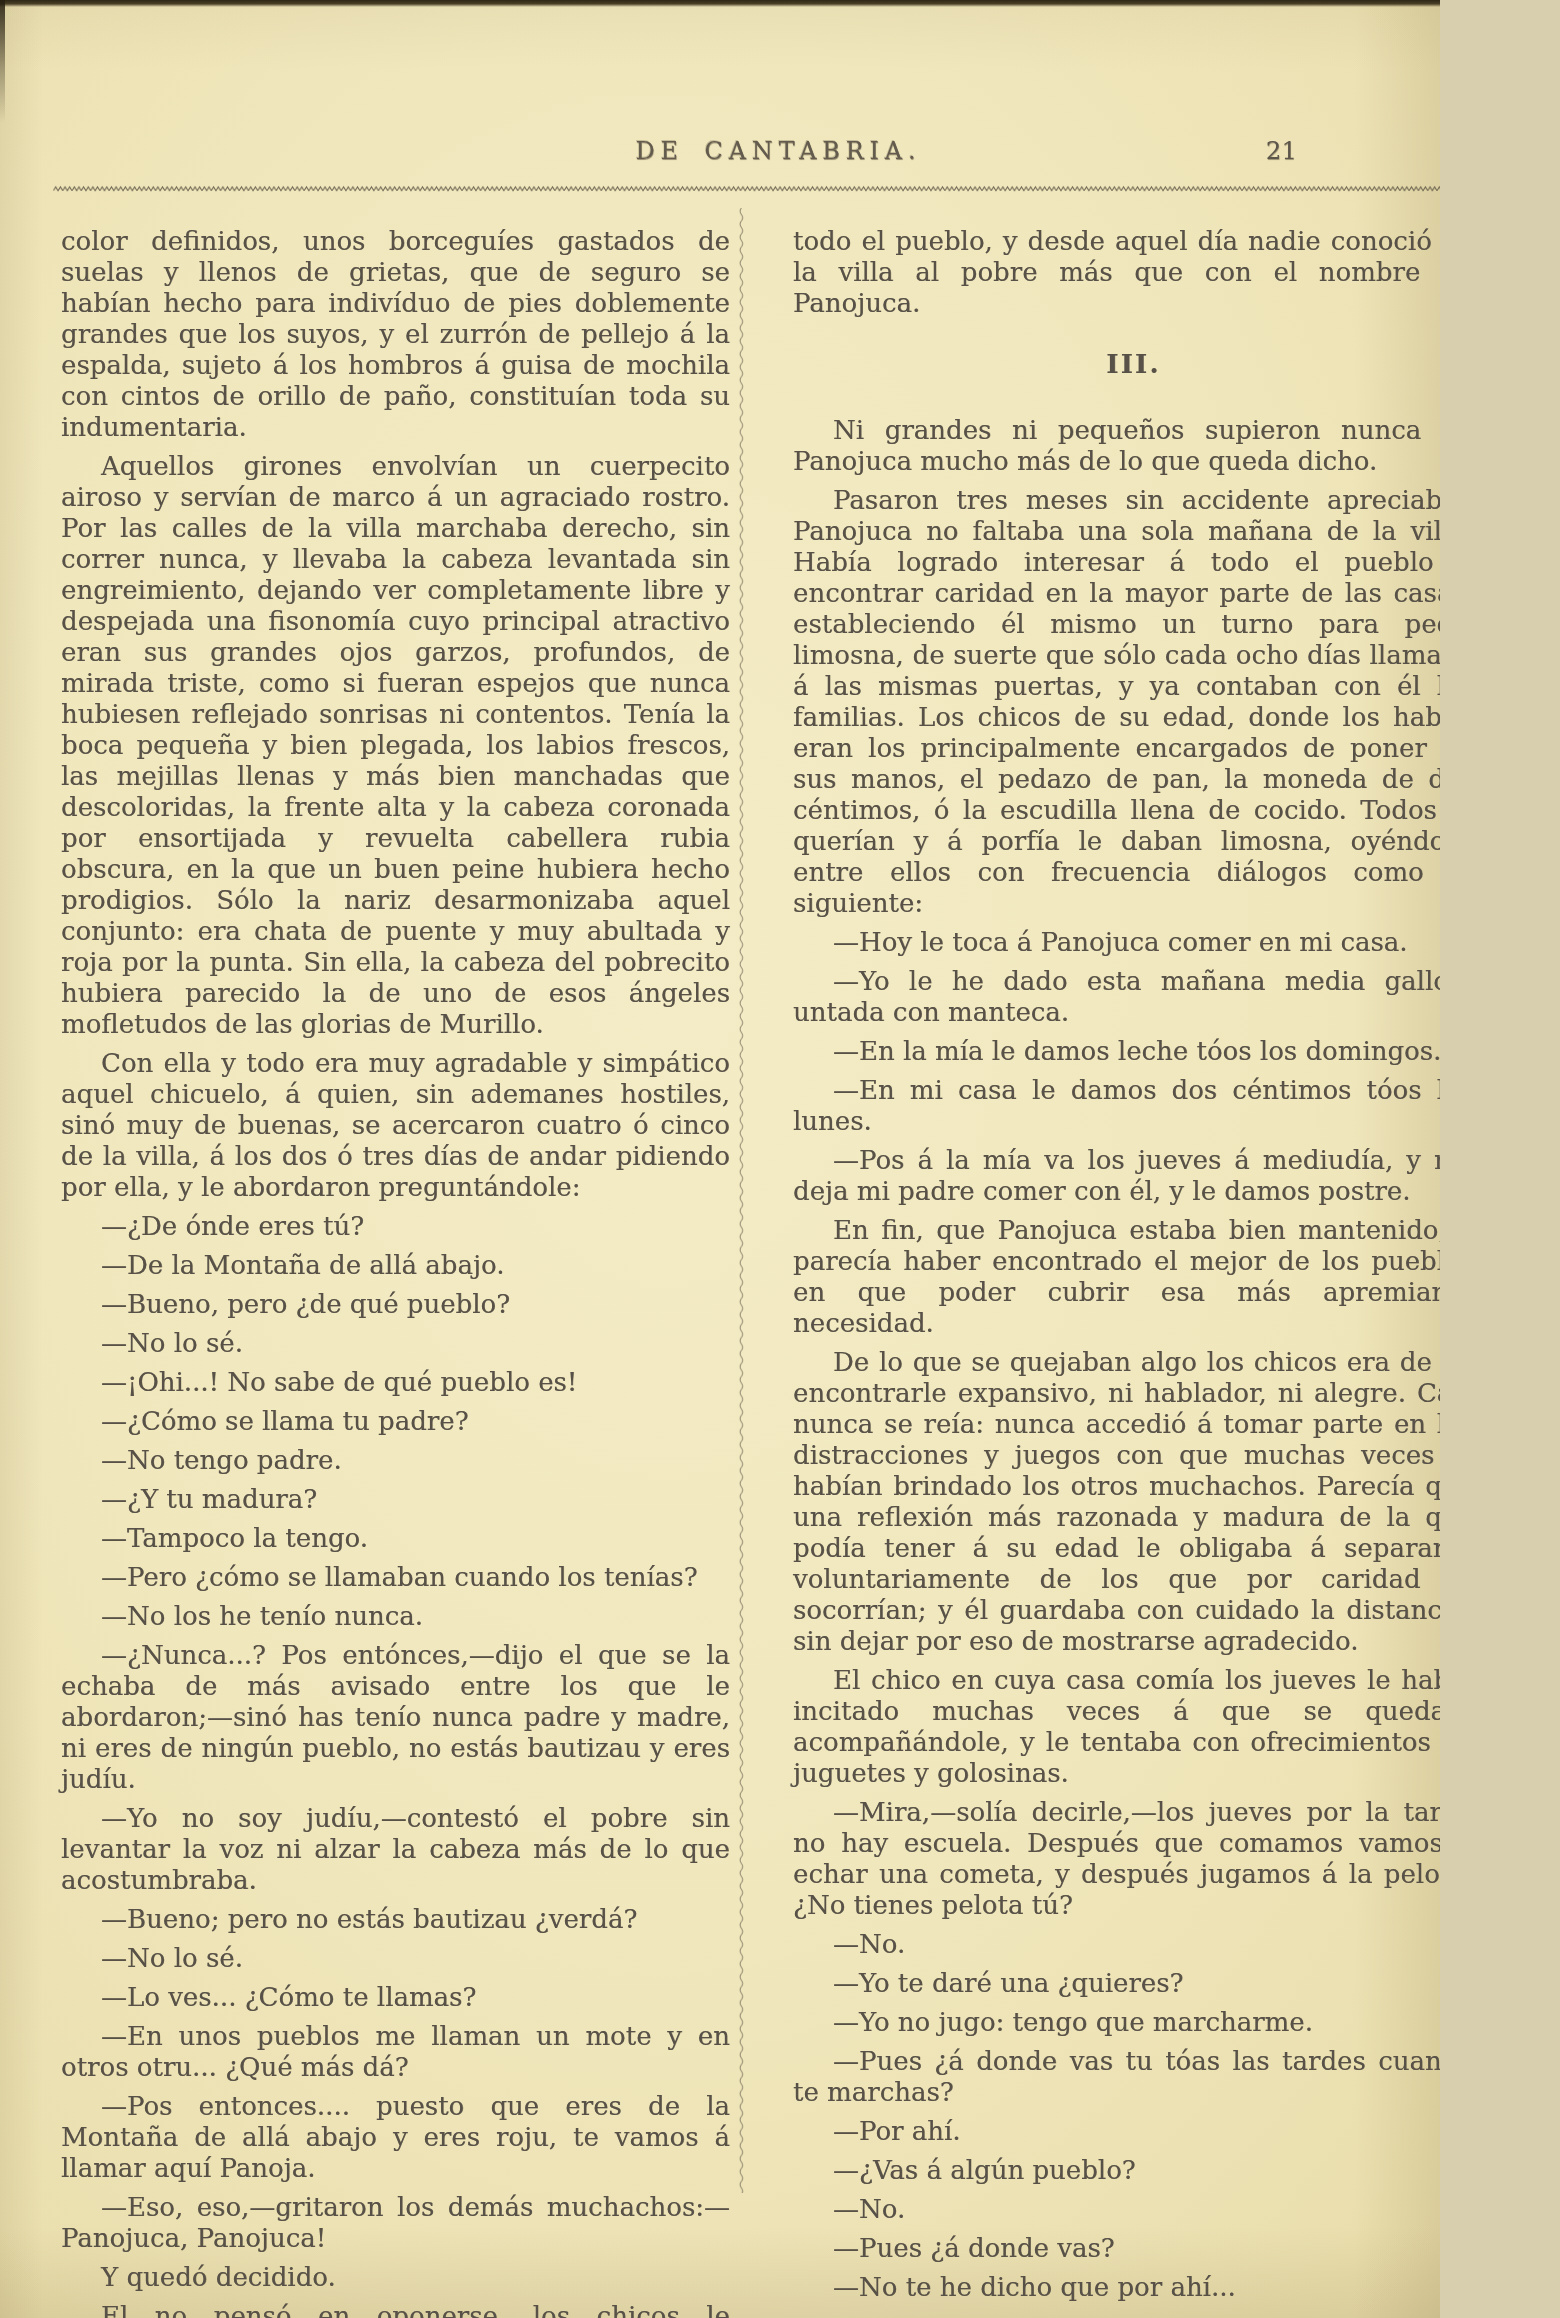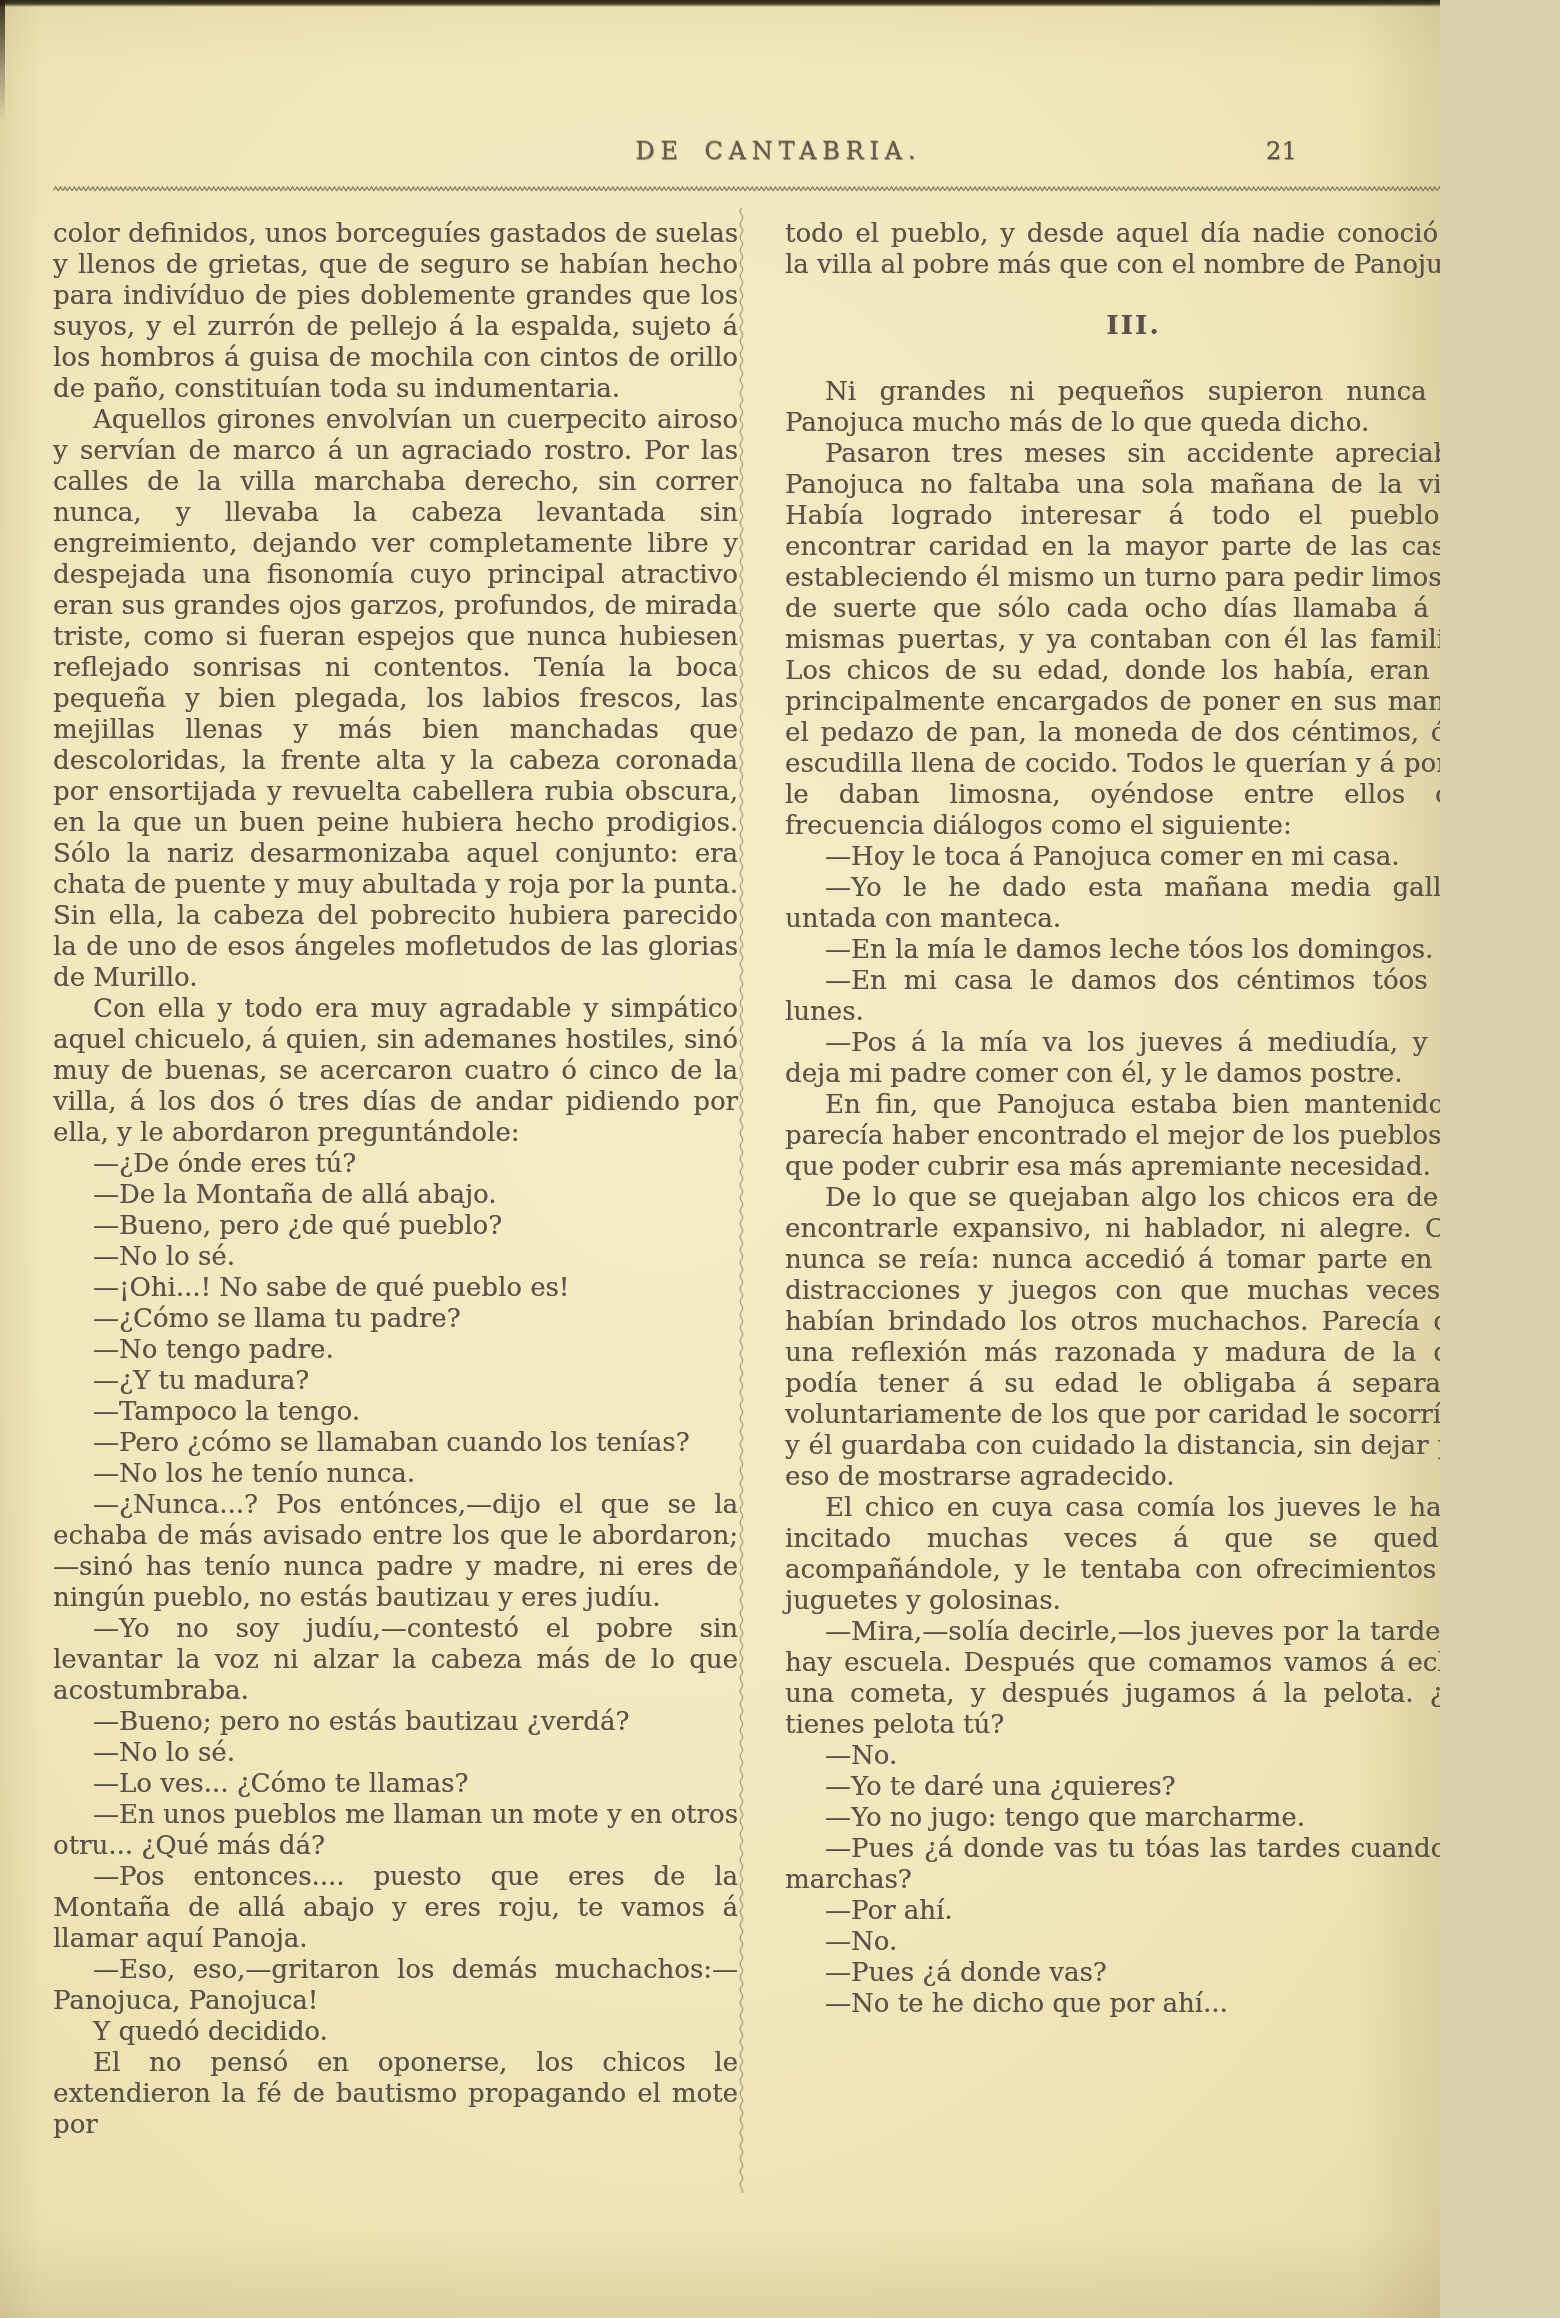--- a/index.html
+++ b/index.html
@@ -39,21 +39,21 @@
   .column-divider { position: absolute; left: 737px; top: 208px; width: 8.7px; height: 1985px; }
   .col {
     position: absolute; top: 218px;
     font-size: 26px; line-height: 31px;
     text-align: justify;
     color: #575148;
     text-shadow: 0.3px 0.4px 0.5px rgba(62,53,38,0.45);
   }
   .col-left  { left: 53px;  width: 685px; }
   .col-right { left: 785px; width: 697px; }
-  .col p { margin: 0; padding: 0; }
+  .col p { margin: 8px; padding: 0; }
   .col p.indent, .col p.dialogue { text-indent: 40px; }
   .col p.continuation { text-indent: 0; }
   .section-heading {
     text-align: center; text-indent: 0;
     margin: 30px 0 35px 0;
     letter-spacing: 2.2px;
     font-weight: bold;
   }
 </style>
 </head>
@@ -125,19 +125,20 @@
       <p class="dialogue">—Pos á la mía va los jueves á mediudía, y me deja mi padre comer con él, y le damos postre.</p>
       <p class="indent">En fin, que Panojuca estaba bien mantenido, y parecía haber encontrado el mejor de los pueblos en que poder cubrir esa más apremiante necesidad.</p>
       <p class="indent">De lo que se quejaban algo los chicos era de no encontrarle expansivo, ni hablador, ni alegre. Casi nunca se reía: nunca accedió á tomar parte en las distracciones y juegos con que muchas veces le habían brindado los otros muchachos. Parecía que una reflexión más razonada y madura de la que podía tener á su edad le obligaba á separarse voluntariamente de los que por caridad le socorrían; y él guardaba con cuidado la distancia, sin dejar por eso de mostrarse agradecido.</p>
       <p class="indent">El chico en cuya casa comía los jueves le había incitado muchas veces á que se quedara acompañándole, y le tentaba con ofrecimientos de juguetes y golosinas.</p>
       <p class="dialogue">—Mira,—solía decirle,—los jueves por la tarde no hay escuela. Después que comamos vamos á echar una cometa, y después jugamos á la pelota. ¿No tienes pelota tú?</p>
       <p class="dialogue">—No.</p>
       <p class="dialogue">—Yo te daré una ¿quieres?</p>
       <p class="dialogue">—Yo no jugo: tengo que marcharme.</p>
       <p class="dialogue">—Pues ¿á donde vas tu tóas las tardes cuando te marchas?</p>
       <p class="dialogue">—Por ahí.</p>
+      <p class="dialogue">—¿Vas á algún pueblo?</p>
       <p class="dialogue">—No.</p>
       <p class="dialogue">—Pues ¿á donde vas?</p>
       <p class="dialogue">—No te he dicho que por ahí...</p>
     </div>
 
 </div>
 
 
 </body></html>

